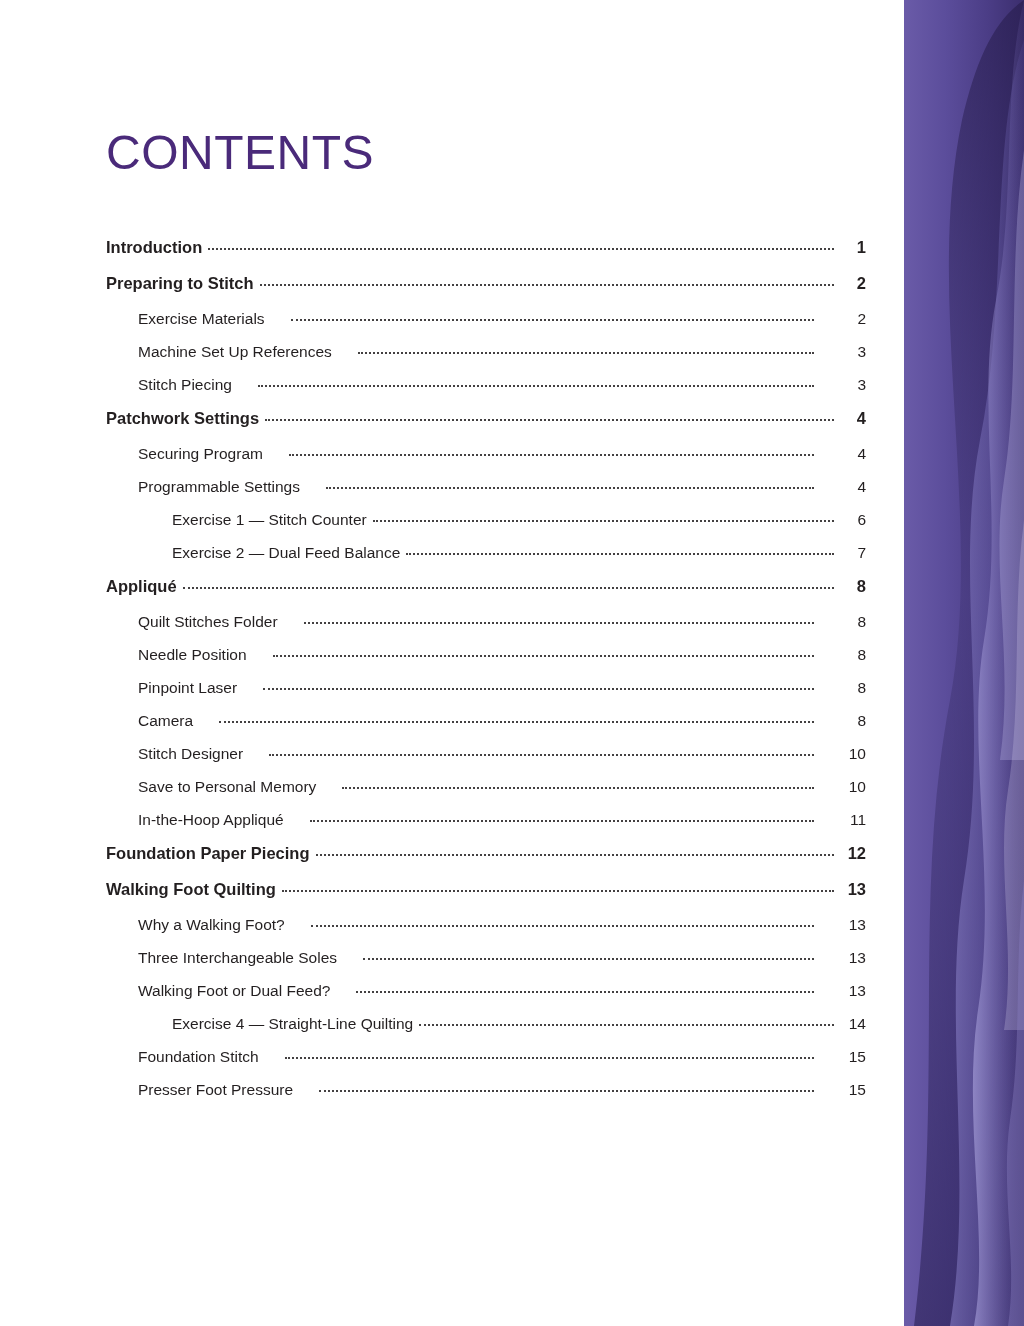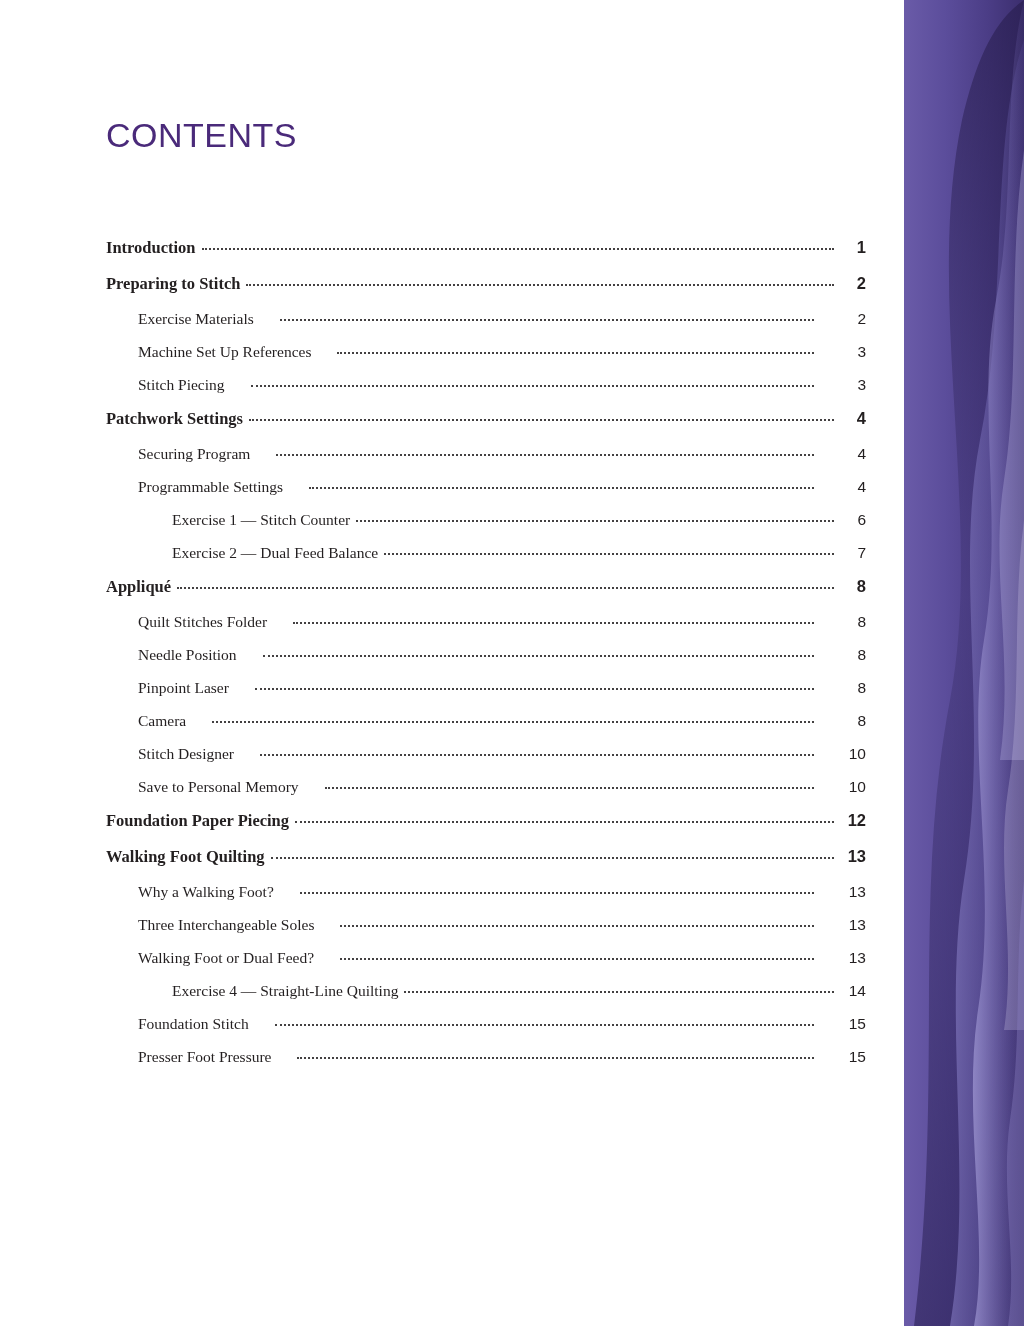--- a/index.html
+++ b/index.html
@@ -32,21 +32,21 @@
     top: 0;
     left: 0;
     width: 904px;
     height: 1326px;
   }
 
   .toc-title {
     position: absolute;
     left: 106px;
     top: 93px;
-    font-size: 34px;
+    font-size: 48px;
     letter-spacing: 0.5px;
     color: #4a2a7a;
     font-weight: 400;
   }
 
   .toc {
     position: absolute;
     left: 106px;
     top: 238px;
     width: 760px;
@@ -55,21 +55,20 @@
   .row {
     display: flex;
     align-items: baseline;
     width: 100%;
     box-sizing: border-box;
   }
 
   .label {
     white-space: nowrap;
     color: #231f20;
-    font-family: Liberation Serif, serif;
   }
 
   .leader {
     flex: 1 1 auto;
     margin: 0 6px 0 6px;
     position: relative;
     top: -3px;
     height: 1px;
     border-bottom: 2px dotted #231f20;
     opacity: 0.85;
@@ -208,20 +207,25 @@
       </div>
       <div class="row lvl2">
         <span class="label">Stitch Designer</span>
         <span class="leader"></span>
         <span class="pageno">10</span>
       </div>
       <div class="row lvl2">
         <span class="label">Save to Personal Memory</span>
         <span class="leader"></span>
         <span class="pageno">10</span>
+      </div>
+      <div class="row lvl2">
+        <span class="label">In-the-Hoop Appliqué</span>
+        <span class="leader"></span>
+        <span class="pageno">11</span>
       </div>
       <div class="row lvl1">
         <span class="label">Foundation Paper Piecing</span>
         <span class="leader"></span>
         <span class="pageno">12</span>
       </div>
       <div class="row lvl1">
         <span class="label">Walking Foot Quilting</span>
         <span class="leader"></span>
         <span class="pageno">13</span>

